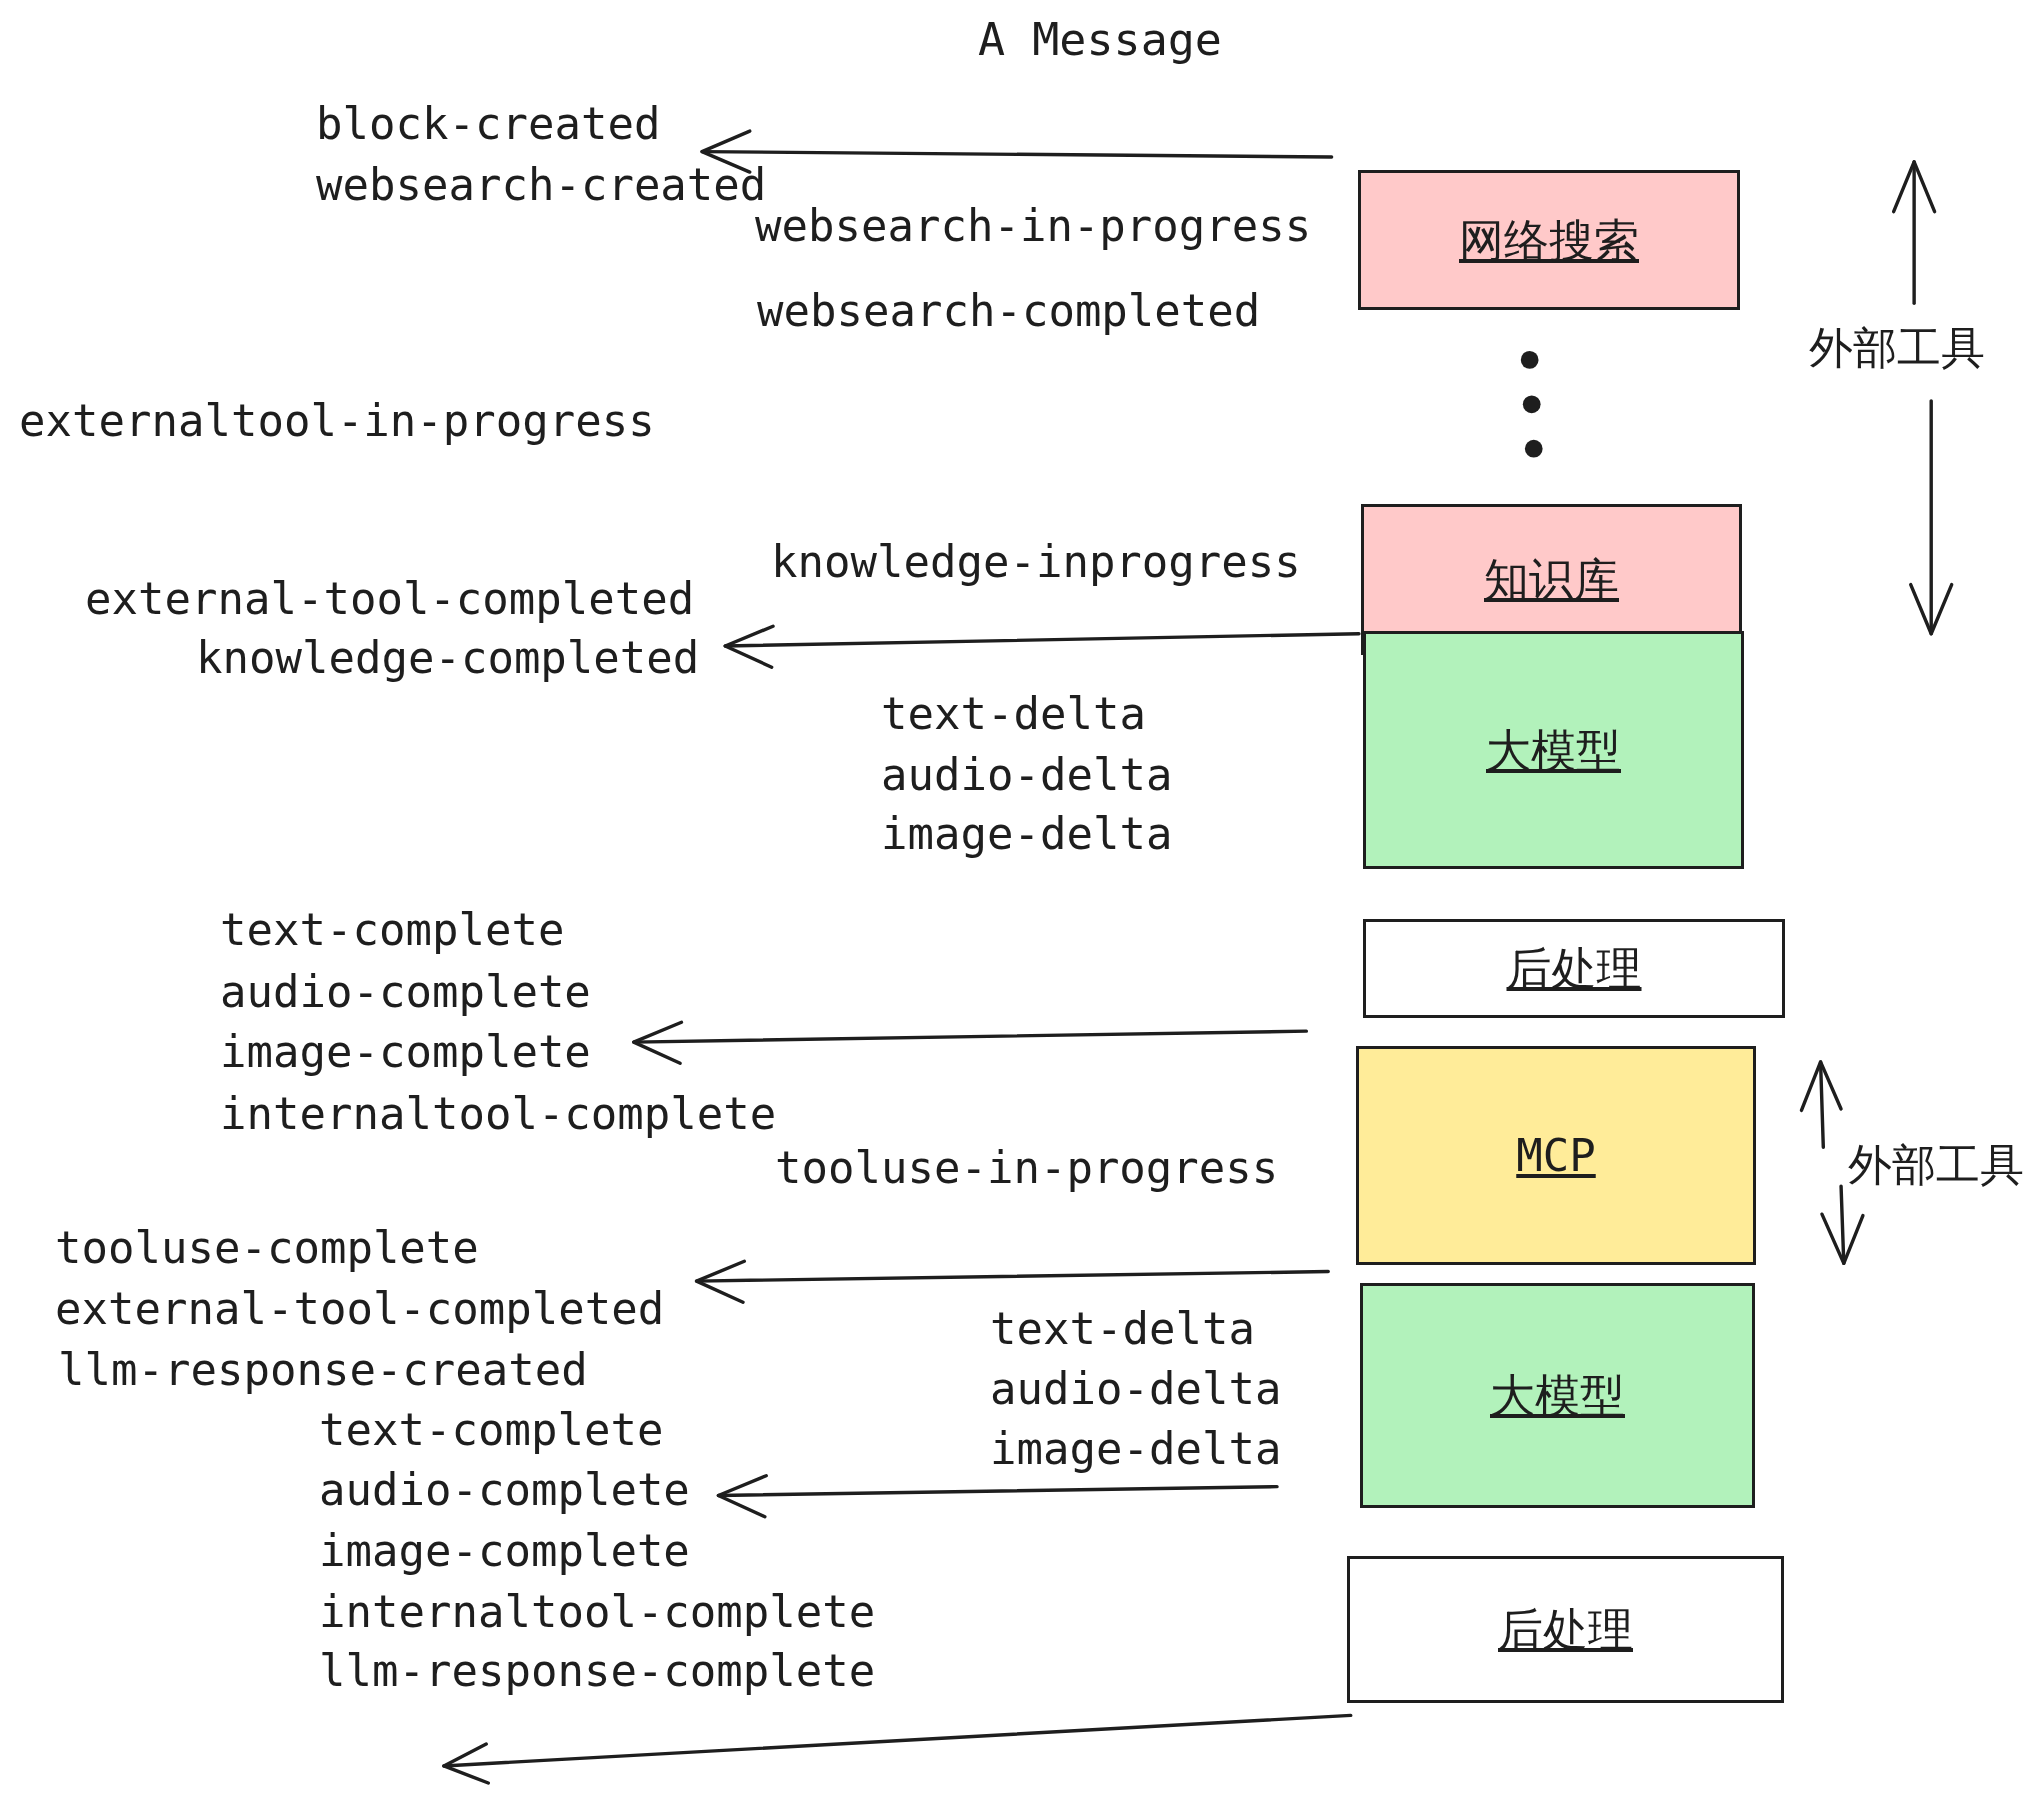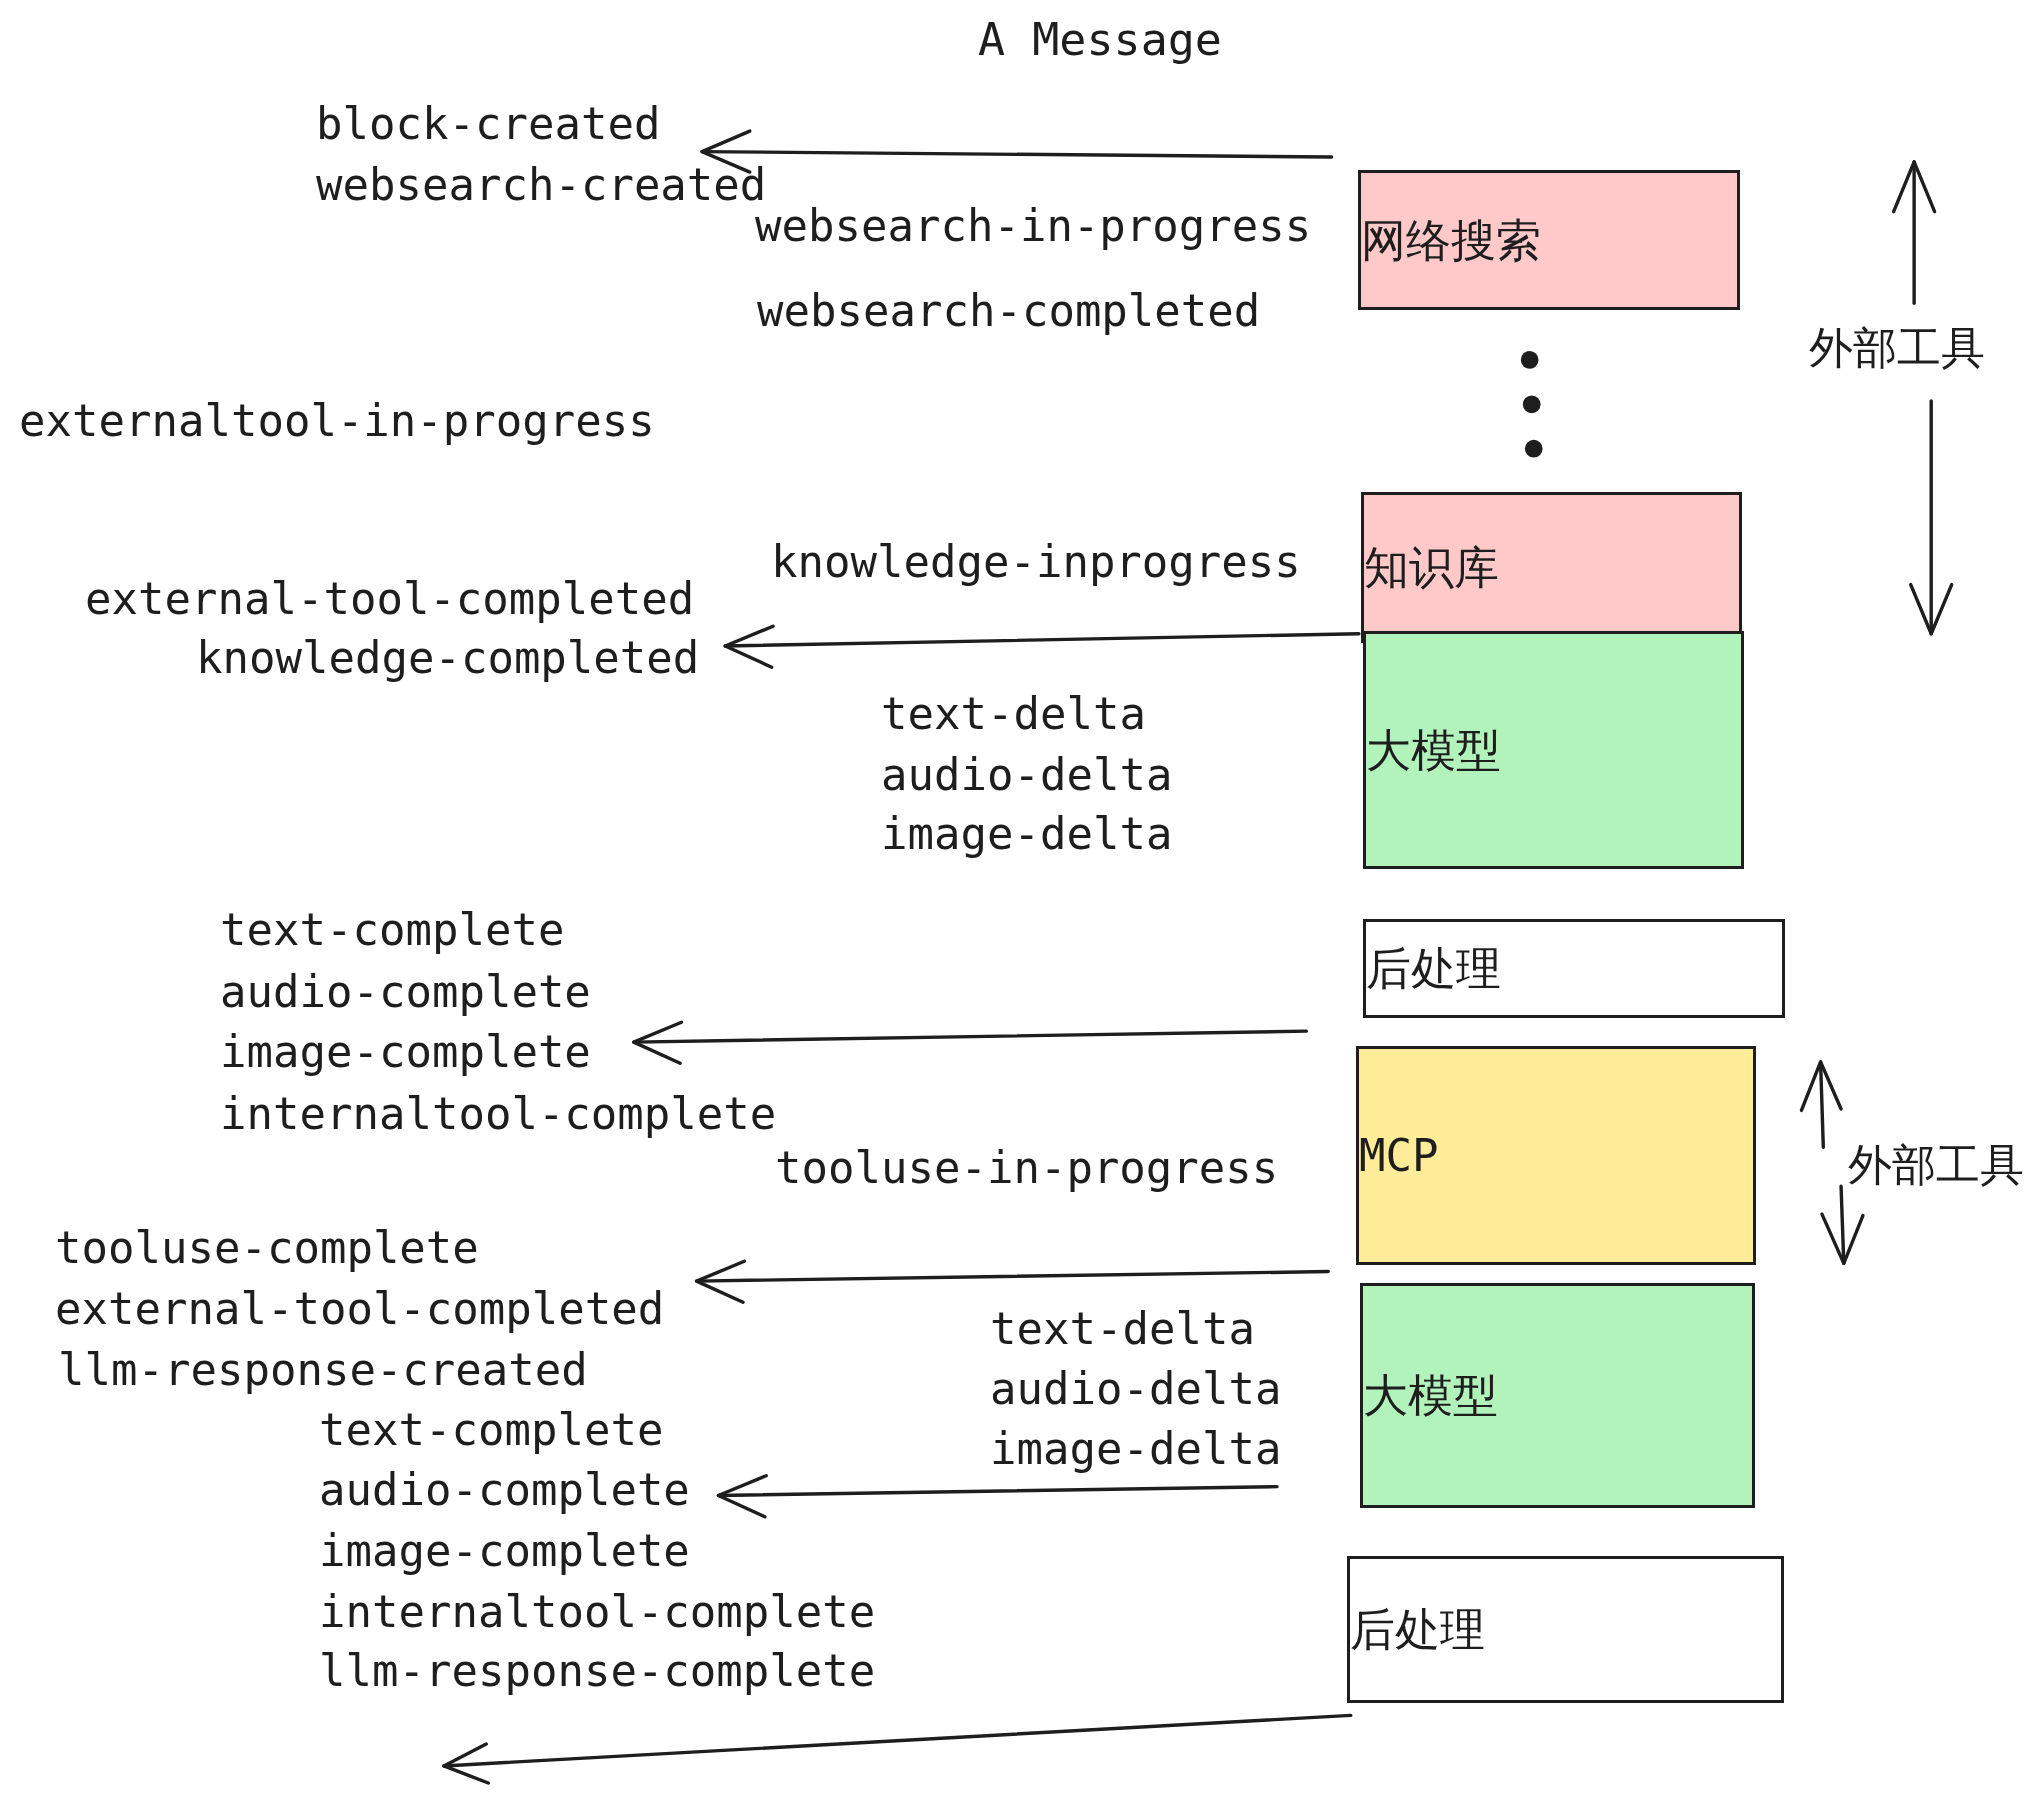--- a/index.html
+++ b/index.html
@@ -11,22 +11,22 @@
   }
   *{margin:0;padding:0;box-sizing:border-box;}
   html,body{background:var(--background);}
   body{width:2035px;height:1796px;position:relative;overflow:hidden;
        font-family:"DejaVu Sans Mono","Liberation Mono",monospace;color:var(--ink);}
   #canvas{position:absolute;left:0;top:0;width:2035px;height:1796px;border-radius:12px;}
   .ev{position:absolute;font:44px/55px "DejaVu Sans Mono","Liberation Mono",monospace;
       color:var(--ink);white-space:nowrap;letter-spacing:0;}
   .title{position:absolute;font:45px/55px "DejaVu Sans Mono","Liberation Mono",monospace;
       transform:translateX(-50%);white-space:nowrap;color:var(--ink);}
-  .box{position:absolute;border:3.4px solid var(--ink);display:flex;align-items:center;
-      font:45px/1 "DejaVu Sans","Liberation Sans",sans-serif;color:var(--ink);background:#fff;}
+  .box{position:absolute;border:3.4px solid var(--ink);display:flex;align-items:center;justify-content:center;
+      font:45px/1 "DejaVu Sans","Liberation Sans",sans-serif;color:var(--ink);background:#fff;text-decoration:underline;}
   .box.mono{font:44px/1 "DejaVu Sans Mono","Liberation Mono",monospace;}
   .cn-label{position:absolute;font:44px/55px "DejaVu Sans","Liberation Sans",sans-serif;
       color:var(--ink);white-space:nowrap;}
   svg.overlay{position:absolute;left:0;top:0;width:2035px;height:1796px;pointer-events:none;}
   svg.overlay path,svg.overlay line{stroke:var(--ink);stroke-width:5;fill:none;stroke-linecap:round;stroke-linejoin:round;}
   svg.overlay circle{fill:var(--ink);stroke:none;}
 </style>
 </head>
 <body>
 
@@ -118,21 +118,21 @@
   <div class="ev" style="left:319px;top:1584px">internaltool-complete</div>
   <div class="ev" style="left:319px;top:1643px">llm-response-complete</div>
 
   <div class="ev" style="left:990px;top:1301px">text-delta</div>
   <div class="ev" style="left:990px;top:1361px">audio-delta</div>
   <div class="ev" style="left:990px;top:1421px">image-delta</div>
 
   <div class="box" style="left:1358px;top:170px;width:382px;height:140px;background:var(--pink)">
     <span>网络搜索</span>
   </div>
-  <div class="box" style="left:1361px;top:492px;width:381px;height:151px;background:var(--pink)">
+  <div class="box" style="left:1361px;top:504px;width:381px;height:151px;background:var(--pink)">
     <span>知识库</span>
   </div>
   <div class="box" style="left:1363px;top:631px;width:381px;height:238px;background:var(--green)">
     <span>大模型</span>
   </div>
   <div class="box" style="left:1363px;top:919px;width:422px;height:99px;background:#fff">
     <span>后处理</span>
   </div>
   <div class="box mono" style="left:1356px;top:1046px;width:400px;height:219px;background:var(--yellow)">
     <span>MCP</span>

